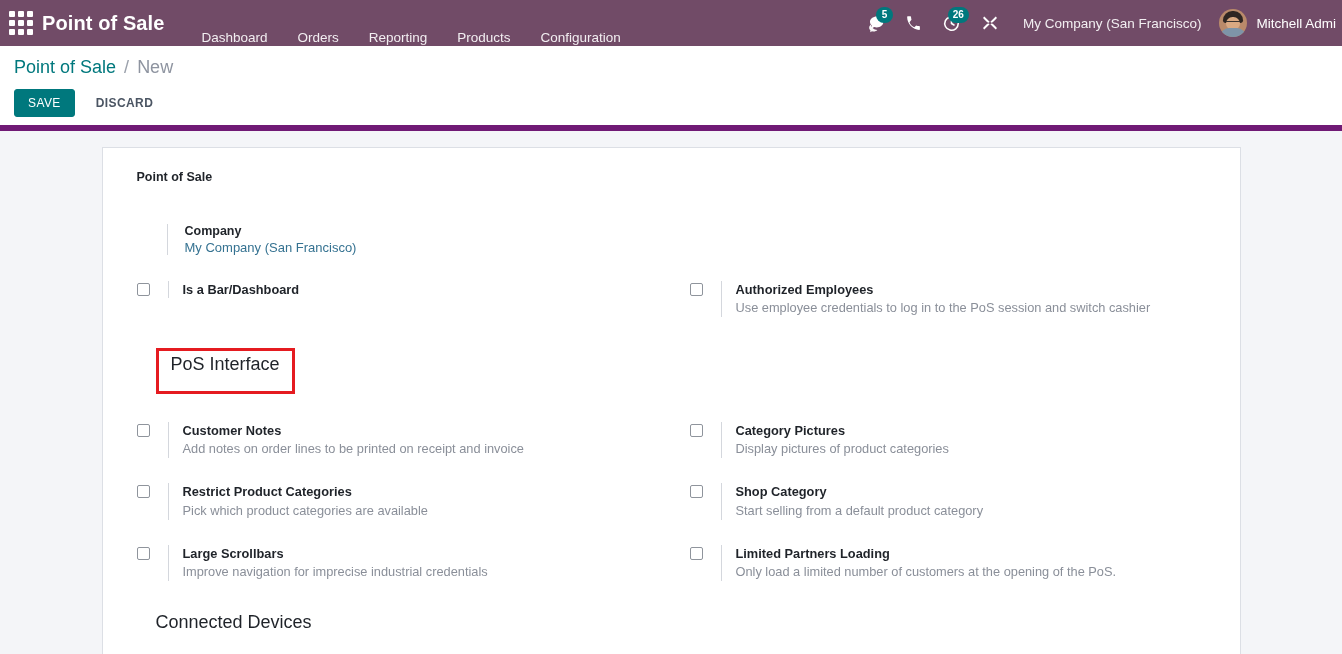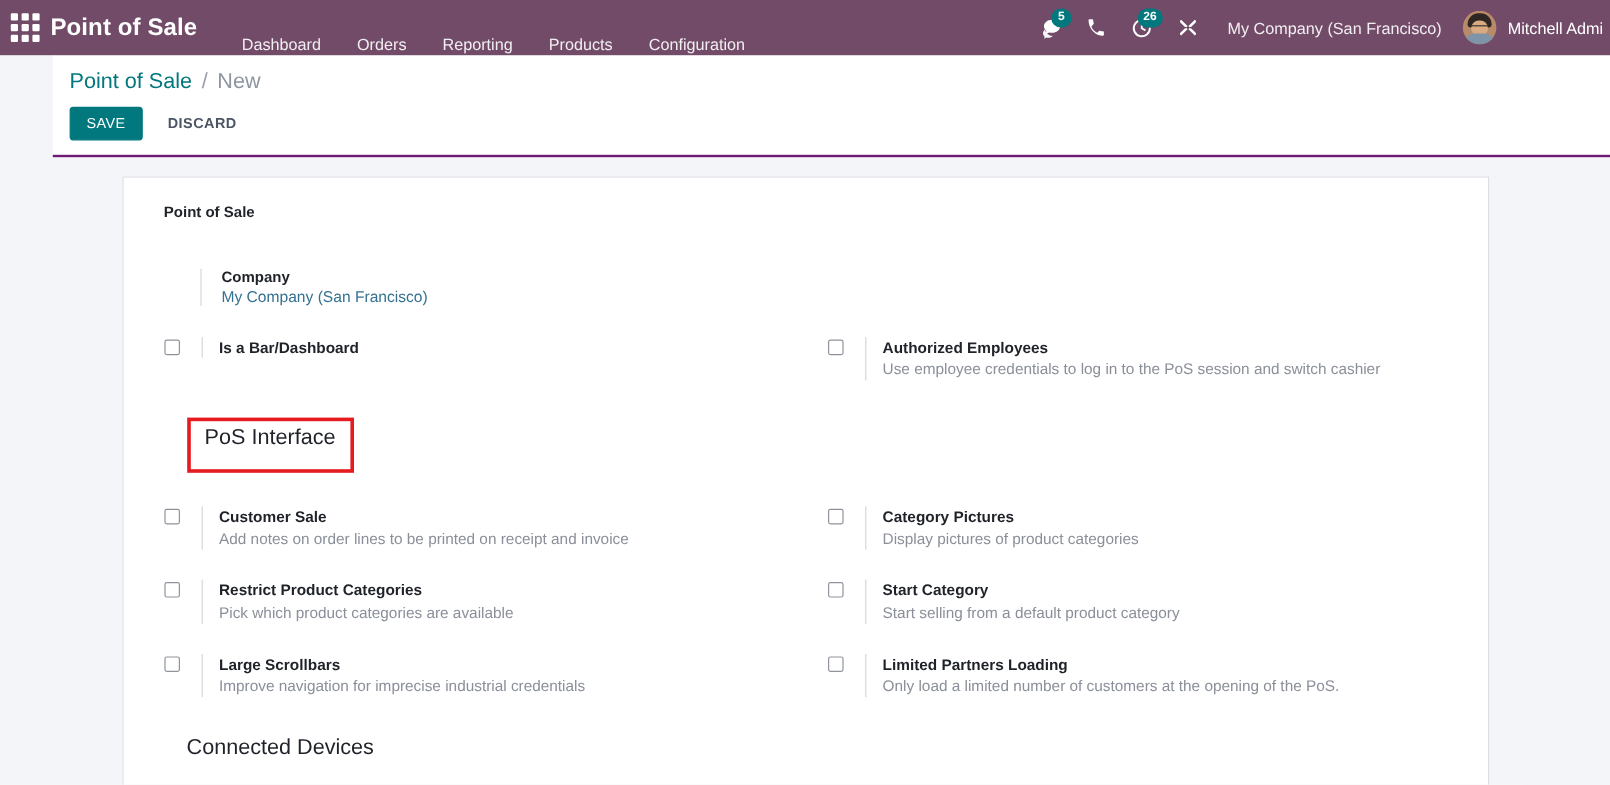--- a/index.html
+++ b/index.html
@@ -123,24 +123,23 @@
     position: absolute; left: 1px; bottom: 0;
     width: 26px; height: 9px;
     border-radius: 9px 9px 0 0;
     background: #7e94a8;
   }
   .user-name { font-size: 13.5px; color: #fff; }
 
   
   .control-panel {
     background: #fff;
-    border-bottom: 2px solid #701a75;
+    border-bottom: 6px solid #701a75;
     padding: 10px 14px 25px 14px;
     height: 85px;
-    margin-left: 44px;
   }
   .breadcrumb { font-size: 18px; line-height: 1.25; margin-bottom: 10px; }
   .bc-root { color: #00787d; cursor: pointer; }
   .bc-sep { color: #9aa0ab; margin: 0 3px; }
   .bc-current { color: #8e94a0; }
   .btn-row { display: flex; align-items: center; }
   .btn-save {
     background: #00787d;
     color: #fff;
     border: 1px solid #00787d;
@@ -388,21 +387,21 @@
     </div>
 
     <div class="pos-interface-head">
       <div class="section-title highlighted">PoS Interface</div>
     </div>
 
     <div class="settings-grid">
       <div class="setting">
         <span class="cb"></span>
         <div class="setting-body">
-          <div class="s-label">Customer Sale</div>
+          <div class="s-label">Customer Notes</div>
           <div class="s-help">Add notes on order lines to be printed on receipt and invoice</div>
         </div>
       </div>
       <div class="setting">
         <span class="cb"></span>
         <div class="setting-body">
           <div class="s-label">Category Pictures</div>
           <div class="s-help">Display pictures of product categories</div>
         </div>
       </div>
@@ -410,21 +409,21 @@
       <div class="setting">
         <span class="cb"></span>
         <div class="setting-body">
           <div class="s-label">Restrict Product Categories</div>
           <div class="s-help">Pick which product categories are available</div>
         </div>
       </div>
       <div class="setting">
         <span class="cb"></span>
         <div class="setting-body">
-          <div class="s-label">Start Category</div>
+          <div class="s-label">Shop Category</div>
           <div class="s-help">Start selling from a default product category</div>
         </div>
       </div>
 
       <div class="setting">
         <span class="cb"></span>
         <div class="setting-body">
           <div class="s-label">Large Scrollbars</div>
           <div class="s-help">Improve navigation for imprecise industrial credentials</div>
         </div>

